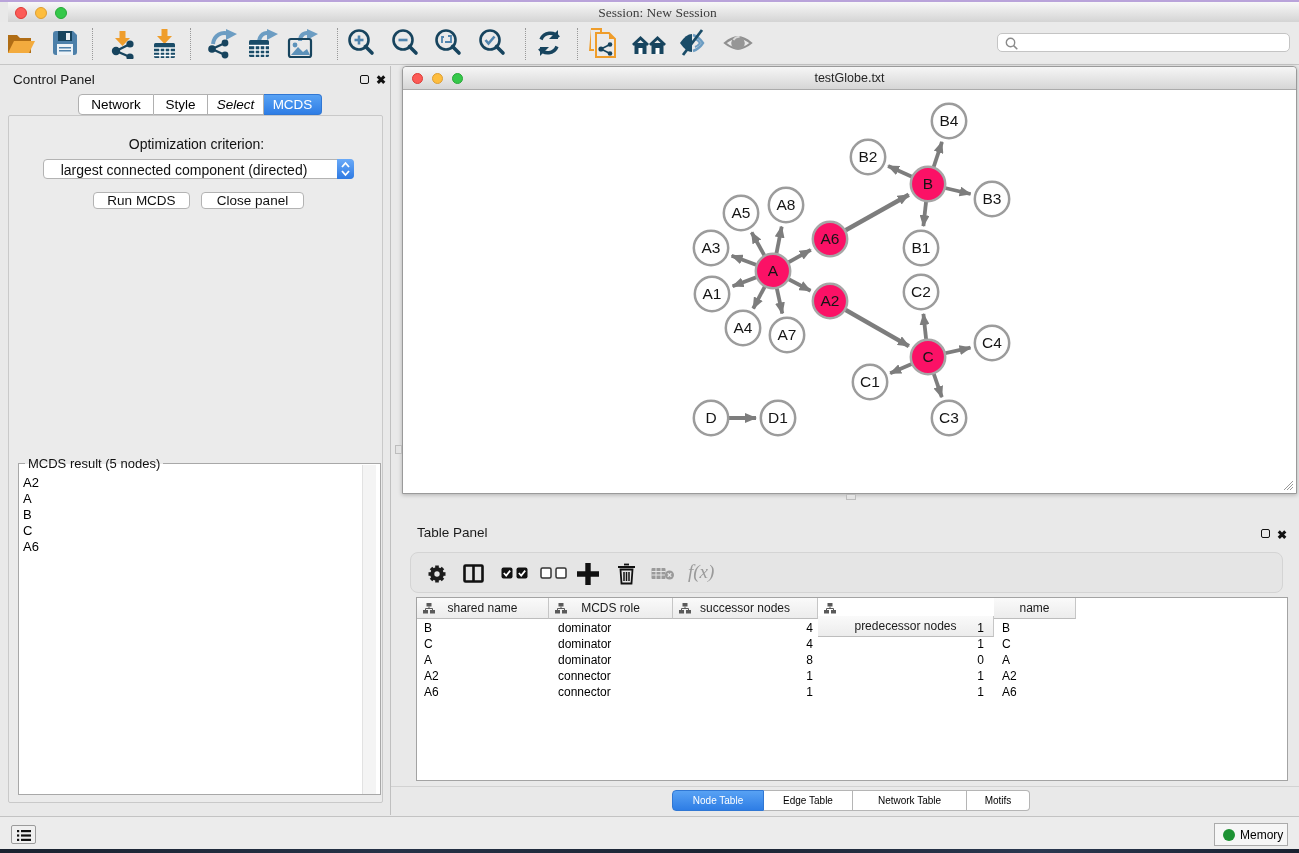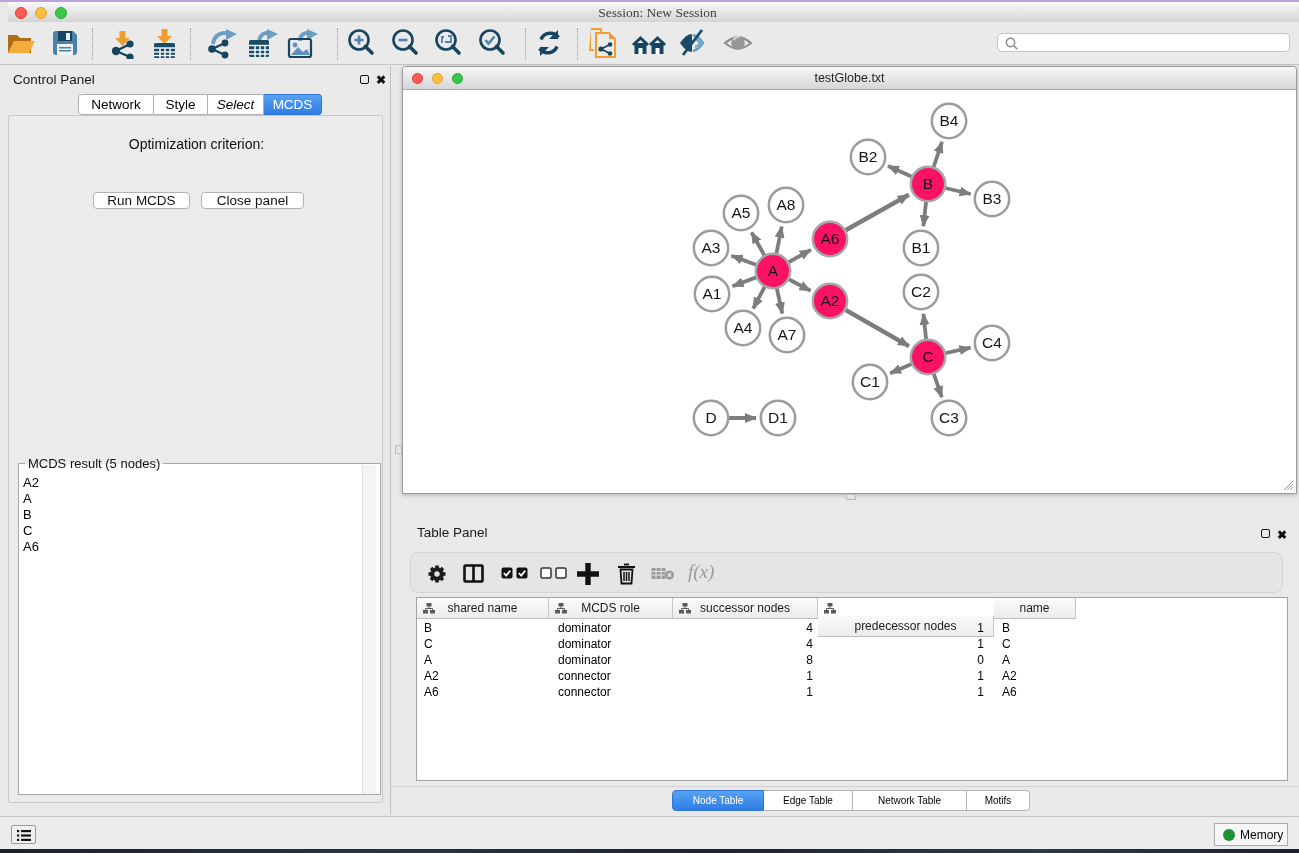--- a/index.html
+++ b/index.html
@@ -217,20 +217,29 @@
   <div class="sqicon" style="left:360px;top:9px;"></div>
   <div class="xicon" style="left:376px;top:8px;">✖</div>
   <div class="tabs" style="left:78px;top:28px;">
     <div class="tab first" style="width:76px;">Network</div>
     <div class="tab" style="width:54px;">Style</div>
     <div class="tab" style="width:56px;font-style:italic;">Select</div>
     <div class="tab sel last" style="width:58px;">MCDS</div>
   </div>
   <div id="cpanel">
     <div id="optlabel">Optimization criterion:</div>
+    <div id="dropdown">
+      <div class="txt">largest connected component (directed)</div>
+      <div id="spinner">
+        <svg width="17" height="20">
+          <path d="M5,8 l3.5,-4 l3.5,4" fill="none" stroke="#fff" stroke-width="1.8"></path>
+          <path d="M5,12 l3.5,4 l3.5,-4" fill="none" stroke="#fff" stroke-width="1.8"></path>
+        </svg>
+      </div>
+    </div>
     <div class="btn" style="left:84px;top:76px;width:97px;">Run MCDS</div>
     <div class="btn" style="left:192px;top:76px;width:103px;">Close panel</div>
     <div id="fieldset">
       <div class="legend">MCDS result (5 nodes)</div>
       <div class="item" style="top:11px;">A2</div>
       <div class="item" style="top:27px;">A</div>
       <div class="item" style="top:43px;">B</div>
       <div class="item" style="top:59px;">C</div>
       <div class="item" style="top:75px;">A6</div>
       <div id="lscroll"></div>

